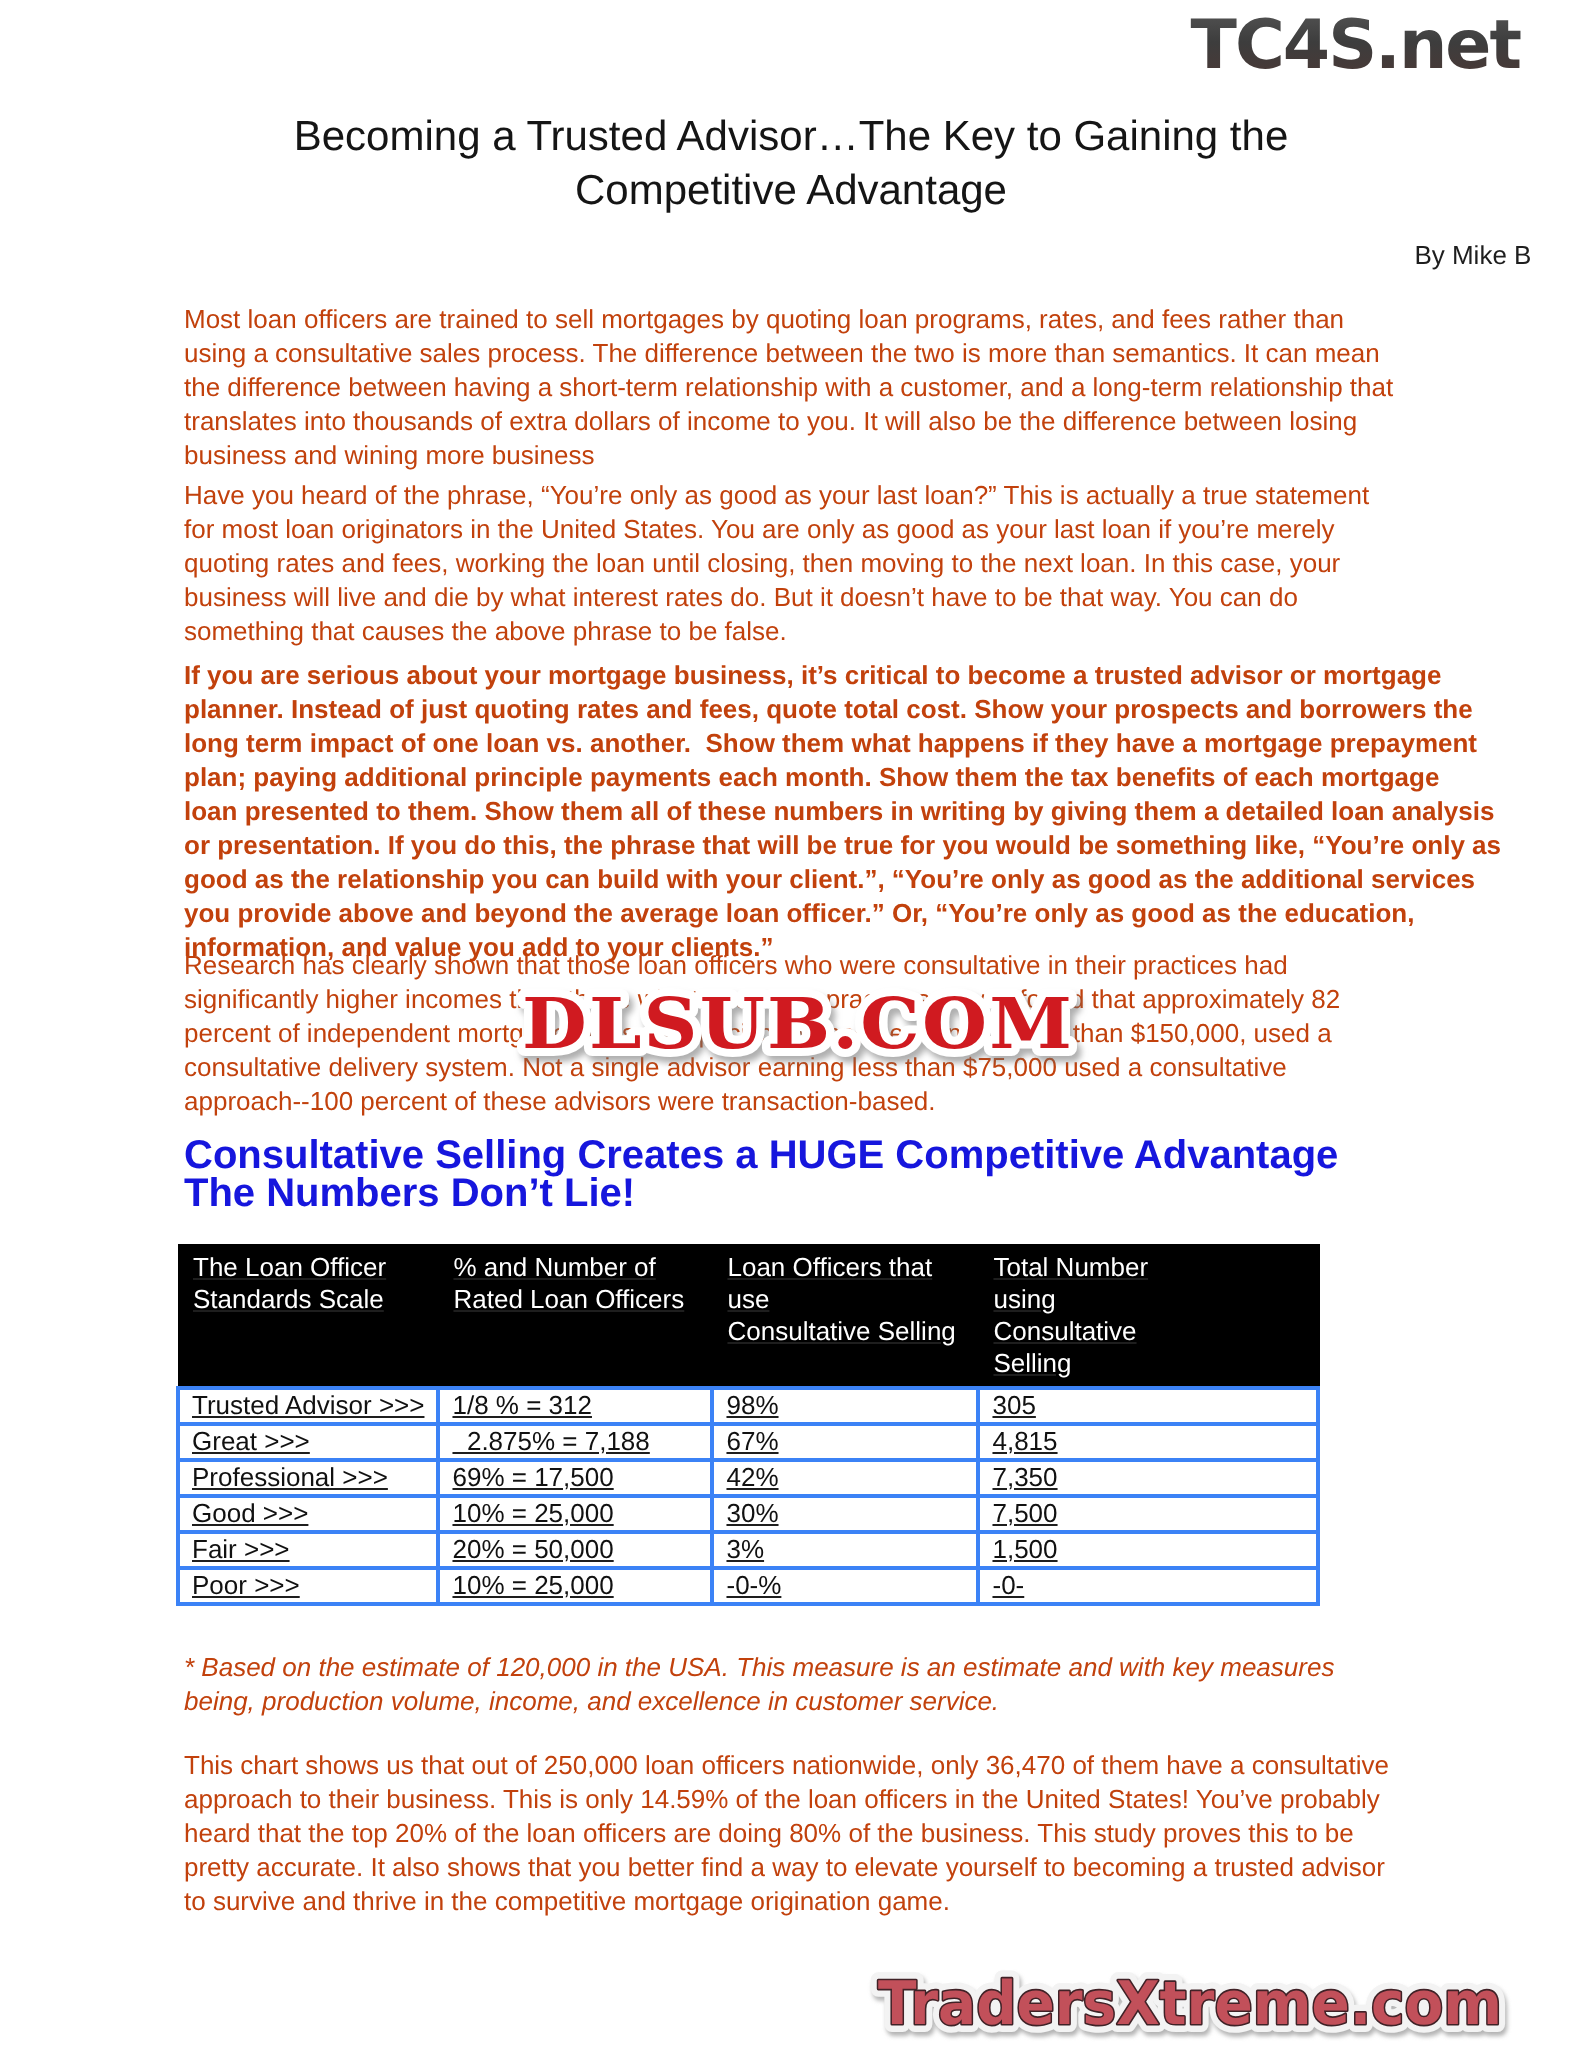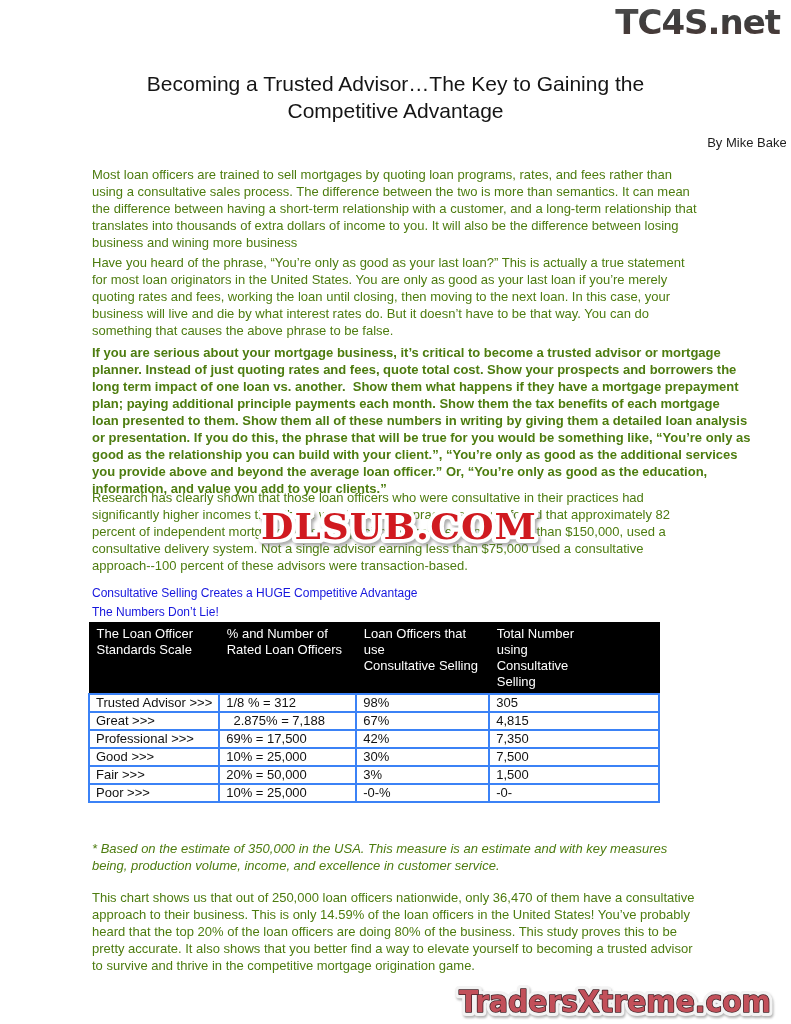--- a/index.html
+++ b/index.html
@@ -1,44 +1,44 @@
 <!DOCTYPE html>
 <html><head>
 <meta charset="utf-8">
 <style>
   html,body{margin:0;padding:0;background:#ffffff;}
   .page{
     position:relative;width:766px;height:1024px;background:#ffffff;
-    font-family:"Liberation Sans",sans-serif;color:#1e1e1e;overflow:hidden;padding-left:20px;
+    font-family:"Liberation Sans",sans-serif;color:#1e1e1e;overflow:hidden;
   }
-  .abs{position:absolute;margin-top:15px;}
+  .abs{position:absolute;}
   .para{
-    font-size:13px;line-height:17px;white-space:pre;color:#4d7c0f;
+    font-size:13px;line-height:17px;white-space:pre;color:#c2410c;
     letter-spacing:0;
   }
   .title{
     top:55px;left:0;width:791px;text-align:center;
     font-size:21px;line-height:27px;white-space:pre-line;color:#151515;
   }
   .byline{top:120px;left:0;width:791px;text-align:right;font-size:13px;color:#1e1e1e;}
   .p1{top:151px;left:92px;}
   .p2{top:239px;left:92px;}
   .p3{top:329px;left:92px;font-weight:bold;}
   .p4wrap{top:474px;left:92px;}
   .stamp{
     position:absolute;left:160px;top:9px;
     filter:drop-shadow(2px 3px 1.5px rgba(110,110,110,0.55));
   }
   .heading{
-    top:569px;left:92px;font-size:12px;font-weight:normal;line-height:19px;
+    top:569px;left:92px;font-size:20px;font-weight:bold;line-height:19px;
     color:#1616dd;white-space:pre-line;
   }
   table.lo-table{
     position:absolute;top:622px;left:88px;border-collapse:collapse;
-    font-size:13px;table-layout:fixed;background:#fff;
+    font-size:13px;table-layout:fixed;background:#fff;text-decoration:underline;
   }
   table.lo-table th{
     background:#000000;color:#ffffff;font-weight:normal;text-align:left;
     vertical-align:top;padding:3px 6px 3px 7px;white-space:pre-line;
     line-height:16px;border:1px solid #000;
   }
   table.lo-table td{
     border:2px solid #3b82f6;padding:0 6px;height:16px;line-height:16px;
     white-space:pre;vertical-align:middle;color:#111;
   }
@@ -160,21 +160,21 @@
         </tr>
         <tr>
           <td>Poor &gt;&gt;&gt;</td>
           <td>10% = 25,000</td>
           <td>-0-%</td>
           <td>-0-</td>
         </tr>
       </tbody>
   </table>
 
-  <div class="abs para note">* Based on the estimate of 350,000 in the USA. This measure is an estimate and with key measures
+  <div class="abs para note">* Based on the estimate of 120,000 in the USA. This measure is an estimate and with key measures
 being, production volume, income, and excellence in customer service.</div>
 
   <div class="abs para p5">This chart shows us that out of 250,000 loan officers nationwide, only 36,470 of them have a consultative
 approach to their business. This is only 14.59% of the loan officers in the United States! You’ve probably
 heard that the top 20% of the loan officers are doing 80% of the business. This study proves this to be
 pretty accurate. It also shows that you better find a way to elevate yourself to becoming a trusted advisor
 to survive and thrive in the competitive mortgage origination game.</div>
 
   <svg class="logo-bottom" width="330" height="42" viewBox="0 0 330 42">
     <text x="165" y="31" text-anchor="middle" font-family="DejaVu Sans, sans-serif" font-weight="bold" font-size="30" textLength="312" lengthAdjust="spacingAndGlyphs" fill="#f3f3f3" stroke="#f3f3f3" stroke-width="8" stroke-linejoin="round">TradersXtreme.com</text>

